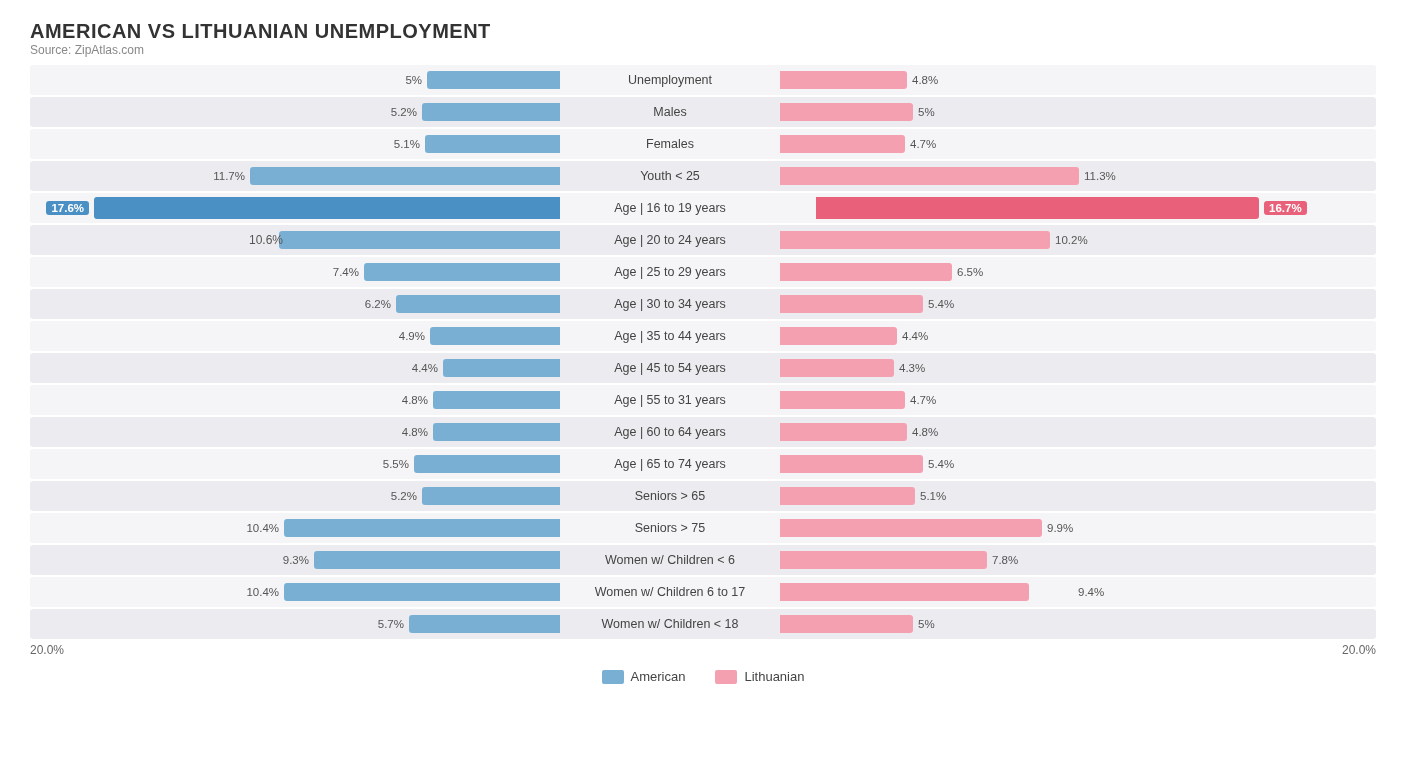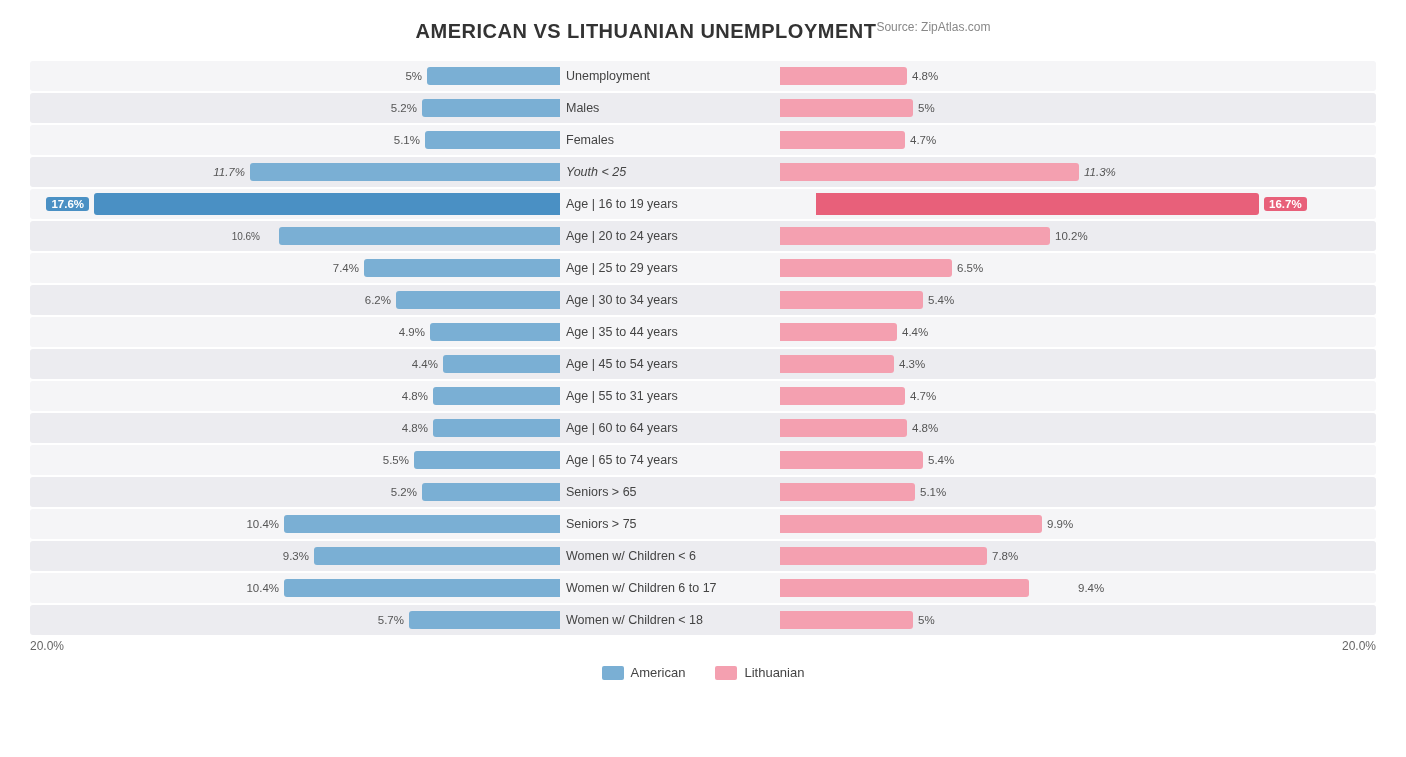--- a/index.html
+++ b/index.html
@@ -11,21 +11,22 @@
       padding: 20px 30px;
     }
     .chart-container {
       width: 100%;
       background: #fff;
     }
     .chart-header {
       display: flex;
       justify-content: center;
       align-items: flex-start;
-      margin-bottom: 18px;
+      margin-bottom: 8px;
+      flex-direction: column;
     }
     .chart-title {
       font-size: 20px;
       font-weight: bold;
       color: #333;
       text-transform: uppercase;
       letter-spacing: 0.5px;
     }
     .chart-source {
       font-size: 12px;
@@ -67,21 +68,21 @@
     .right-section {
       display: flex;
       align-items: center;
       justify-content: flex-start;
       flex: 1;
       height: 24px;
       position: relative;
     }
     .label-center {
       min-width: 220px;
-      text-align: left;
+      text-align: center;
       font-size: 12.5px;
       color: #444;
       z-index: 2;
       padding: 0 6px;
       white-space: nowrap;
     }
     .bar-blue {
       height: 18px;
       background: #7aafd4;
       border-radius: 3px 0 0 3px;
@@ -181,21 +182,21 @@
             <div class="bar-blue" style="width: 135px; position: absolute; right: 0px; height: 18px;"></div>
             <span style="font-size: 11.5px; color: rgb(85, 85, 85); position: absolute; right: 140px; white-space: nowrap;">5.1%</span>
           </div>
           <div class="label-center">Females</div>
           <div class="right-section" style="width: 530px; min-width: 530px; max-width: 530px; position: relative;">
             <div class="bar-pink" style="width: 125px; position: absolute; left: 0px; height: 18px;"></div>
             <span style="font-size: 11.5px; color: rgb(85, 85, 85); position: absolute; left: 130px; white-space: nowrap;">4.7%</span>
           </div>
         </div>
       </div>
-      <div class="bar-row" style="background: rgb(236, 236, 240); font-style: italic;">
+      <div class="bar-row" style="background: rgb(236, 236, 240);">
         <div class="bars-area">
           <div class="left-section" style="width: 530px; min-width: 530px; max-width: 530px; position: relative;">
             <div class="bar-blue" style="width: 310px; position: absolute; right: 0px; height: 18px;"></div>
             <span style="font-size: 11.5px; color: rgb(85, 85, 85); position: absolute; right: 315px; white-space: nowrap;">11.7%</span>
           </div>
           <div class="label-center">Youth &lt; 25</div>
           <div class="right-section" style="width: 530px; min-width: 530px; max-width: 530px; position: relative;">
             <div class="bar-pink" style="width: 299px; position: absolute; left: 0px; height: 18px;"></div>
             <span style="font-size: 11.5px; color: rgb(85, 85, 85); position: absolute; left: 304px; white-space: nowrap;">11.3%</span>
           </div>
@@ -211,21 +212,21 @@
           <div class="right-section" style="width: 530px; min-width: 530px; max-width: 530px; position: relative; margin-left: 36px;">
             <div class="bar-pink bar-pink-highlight" style="width: 443px; position: absolute; left: 0px; height: 22px;"></div>
             <span style="font-size: 11.5px; color: rgb(255, 255, 255); position: absolute; left: 448px; white-space: nowrap; background: rgb(232, 96, 122); padding: 1px 5px; border-radius: 3px; font-weight: bold;">16.7%</span>
           </div>
         </div>
       </div>
       <div class="bar-row" style="background: rgb(236, 236, 240);">
         <div class="bars-area">
           <div class="left-section" style="width: 530px; min-width: 530px; max-width: 530px; position: relative;">
             <div class="bar-blue" style="width: 281px; position: absolute; right: 0px; height: 18px;"></div>
-            <span style="font-size: 10px; color: rgb(85, 85, 85); position: absolute; right: 300px; white-space: nowrap;">10.6%</span>
+            <span style="font-size: 12px; color: rgb(85, 85, 85); position: absolute; right: 277px; white-space: nowrap;">10.6%</span>
           </div>
           <div class="label-center">Age | 20 to 24 years</div>
           <div class="right-section" style="width: 530px; min-width: 530px; max-width: 530px; position: relative;">
             <div class="bar-pink" style="width: 270px; position: absolute; left: 0px; height: 18px;"></div>
             <span style="font-size: 11.5px; color: rgb(85, 85, 85); position: absolute; left: 275px; white-space: nowrap;">10.2%</span>
           </div>
         </div>
       </div>
       <div class="bar-row" style="background: rgb(245, 245, 247);">
         <div class="bars-area">

